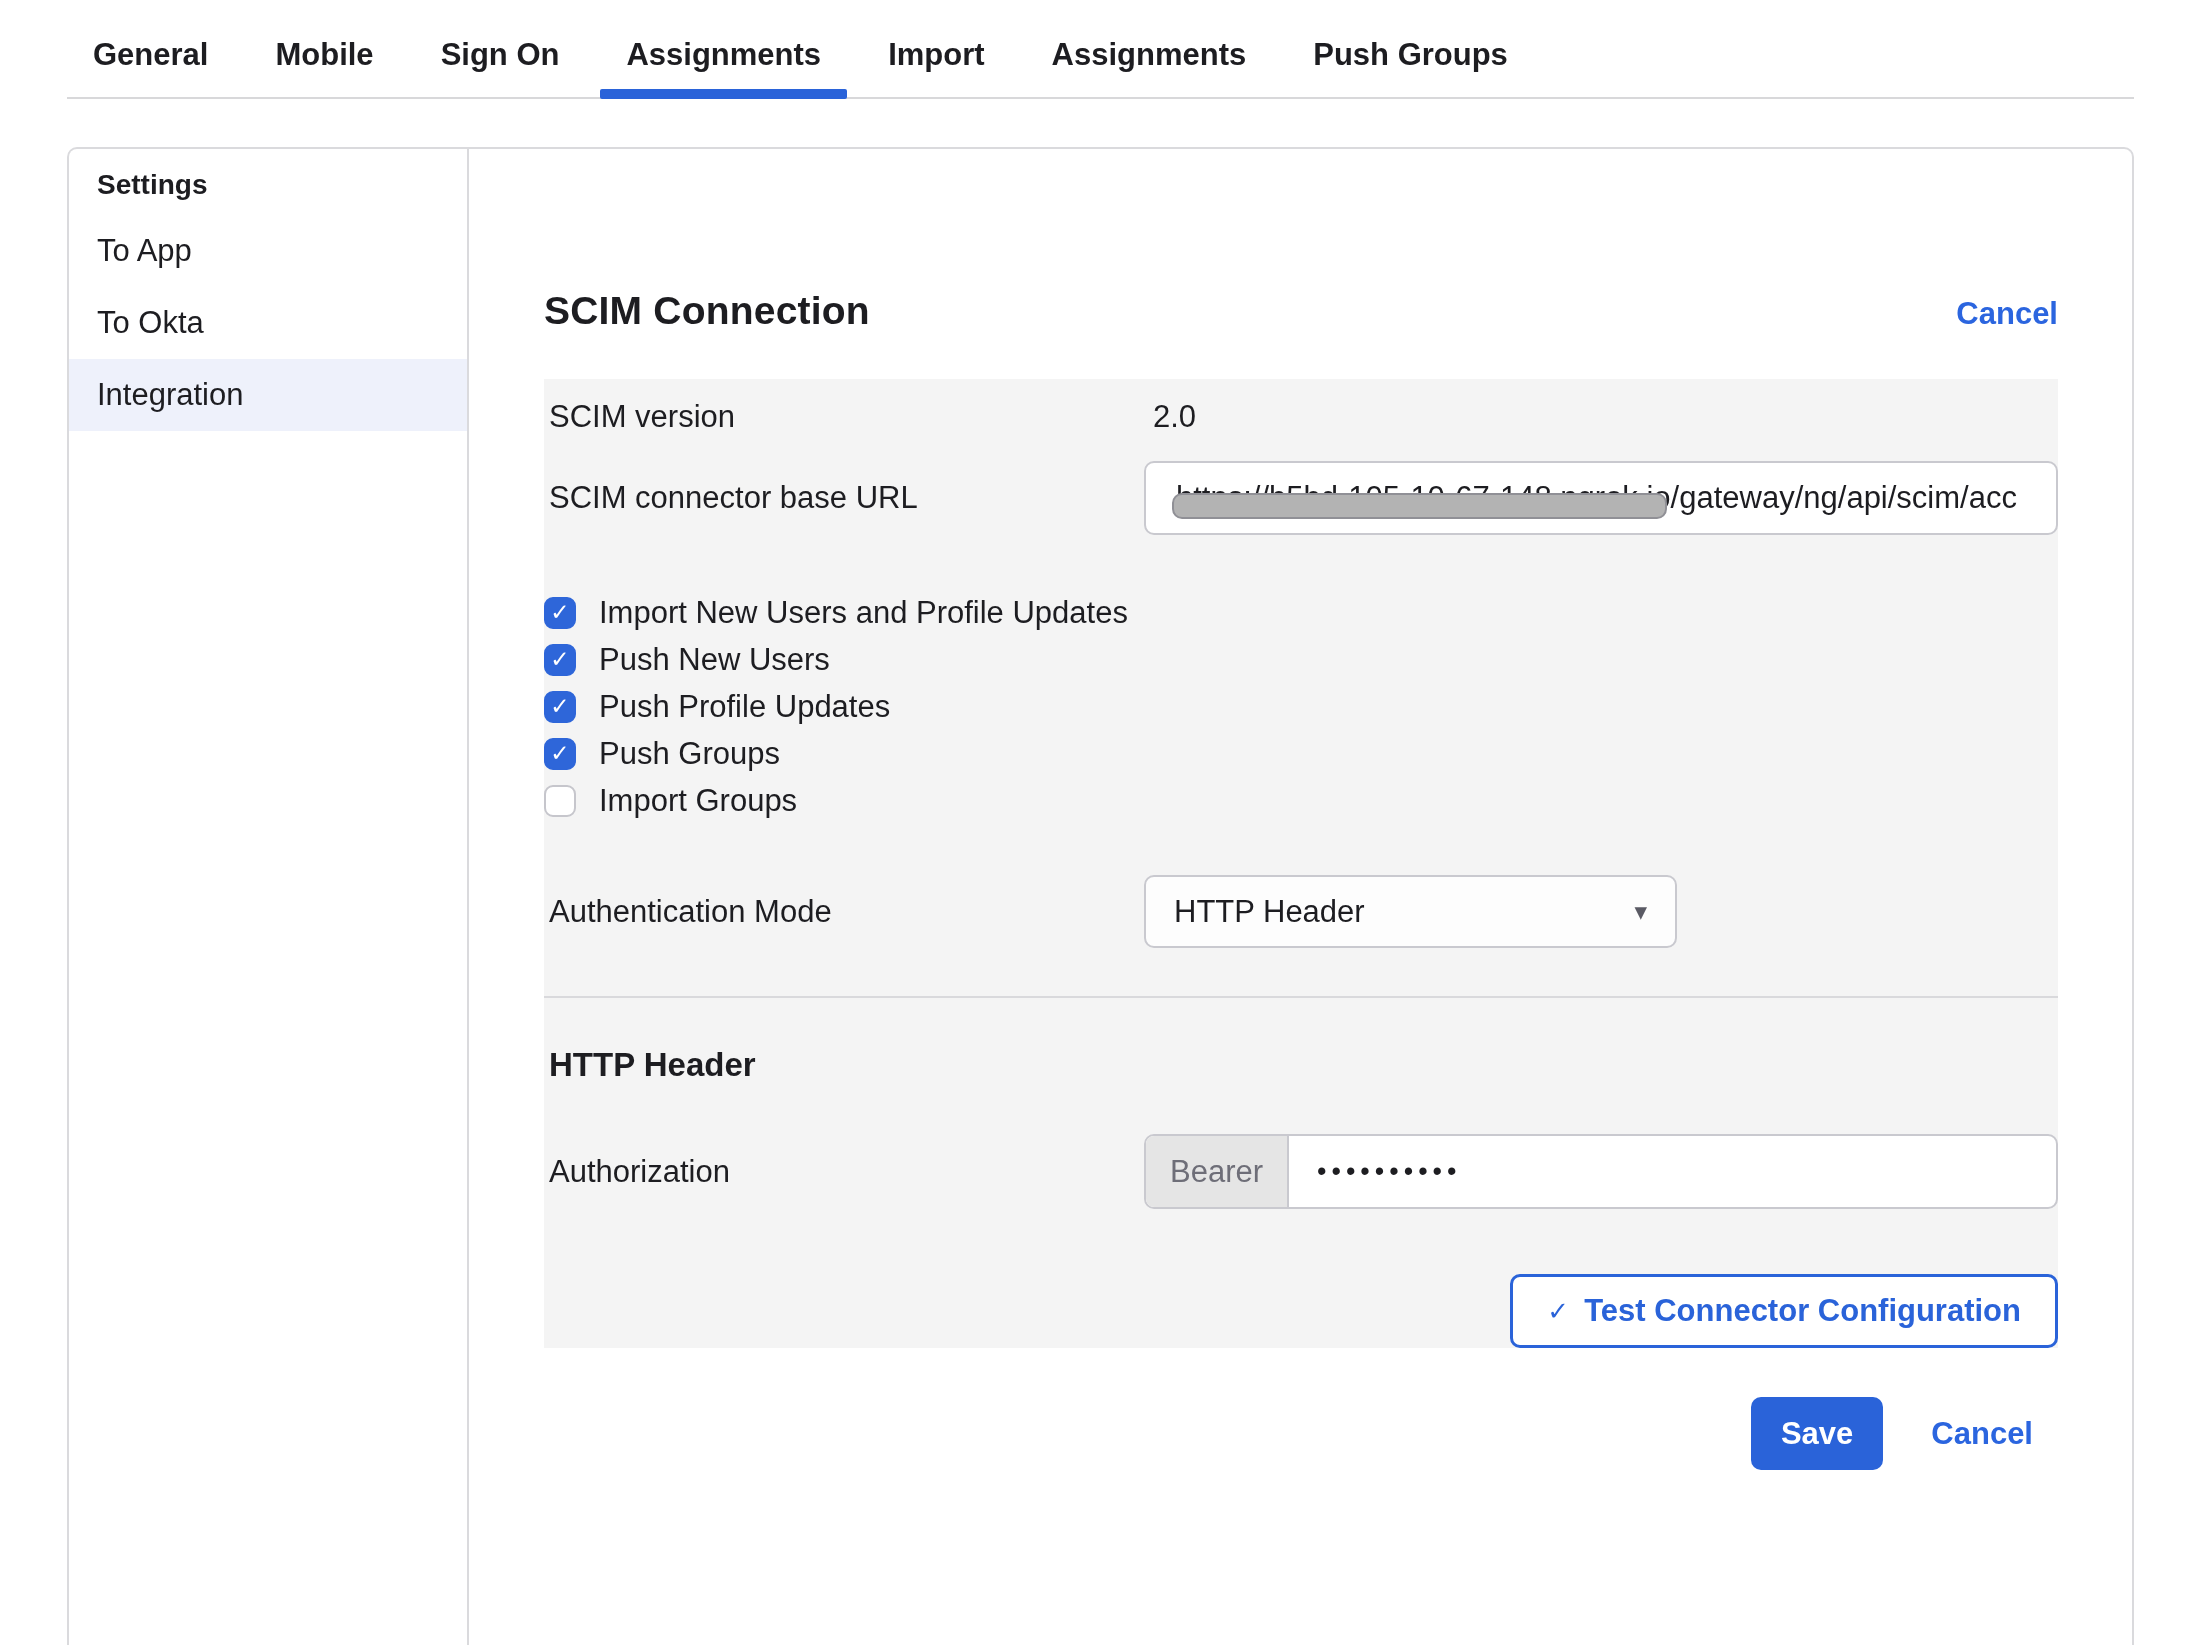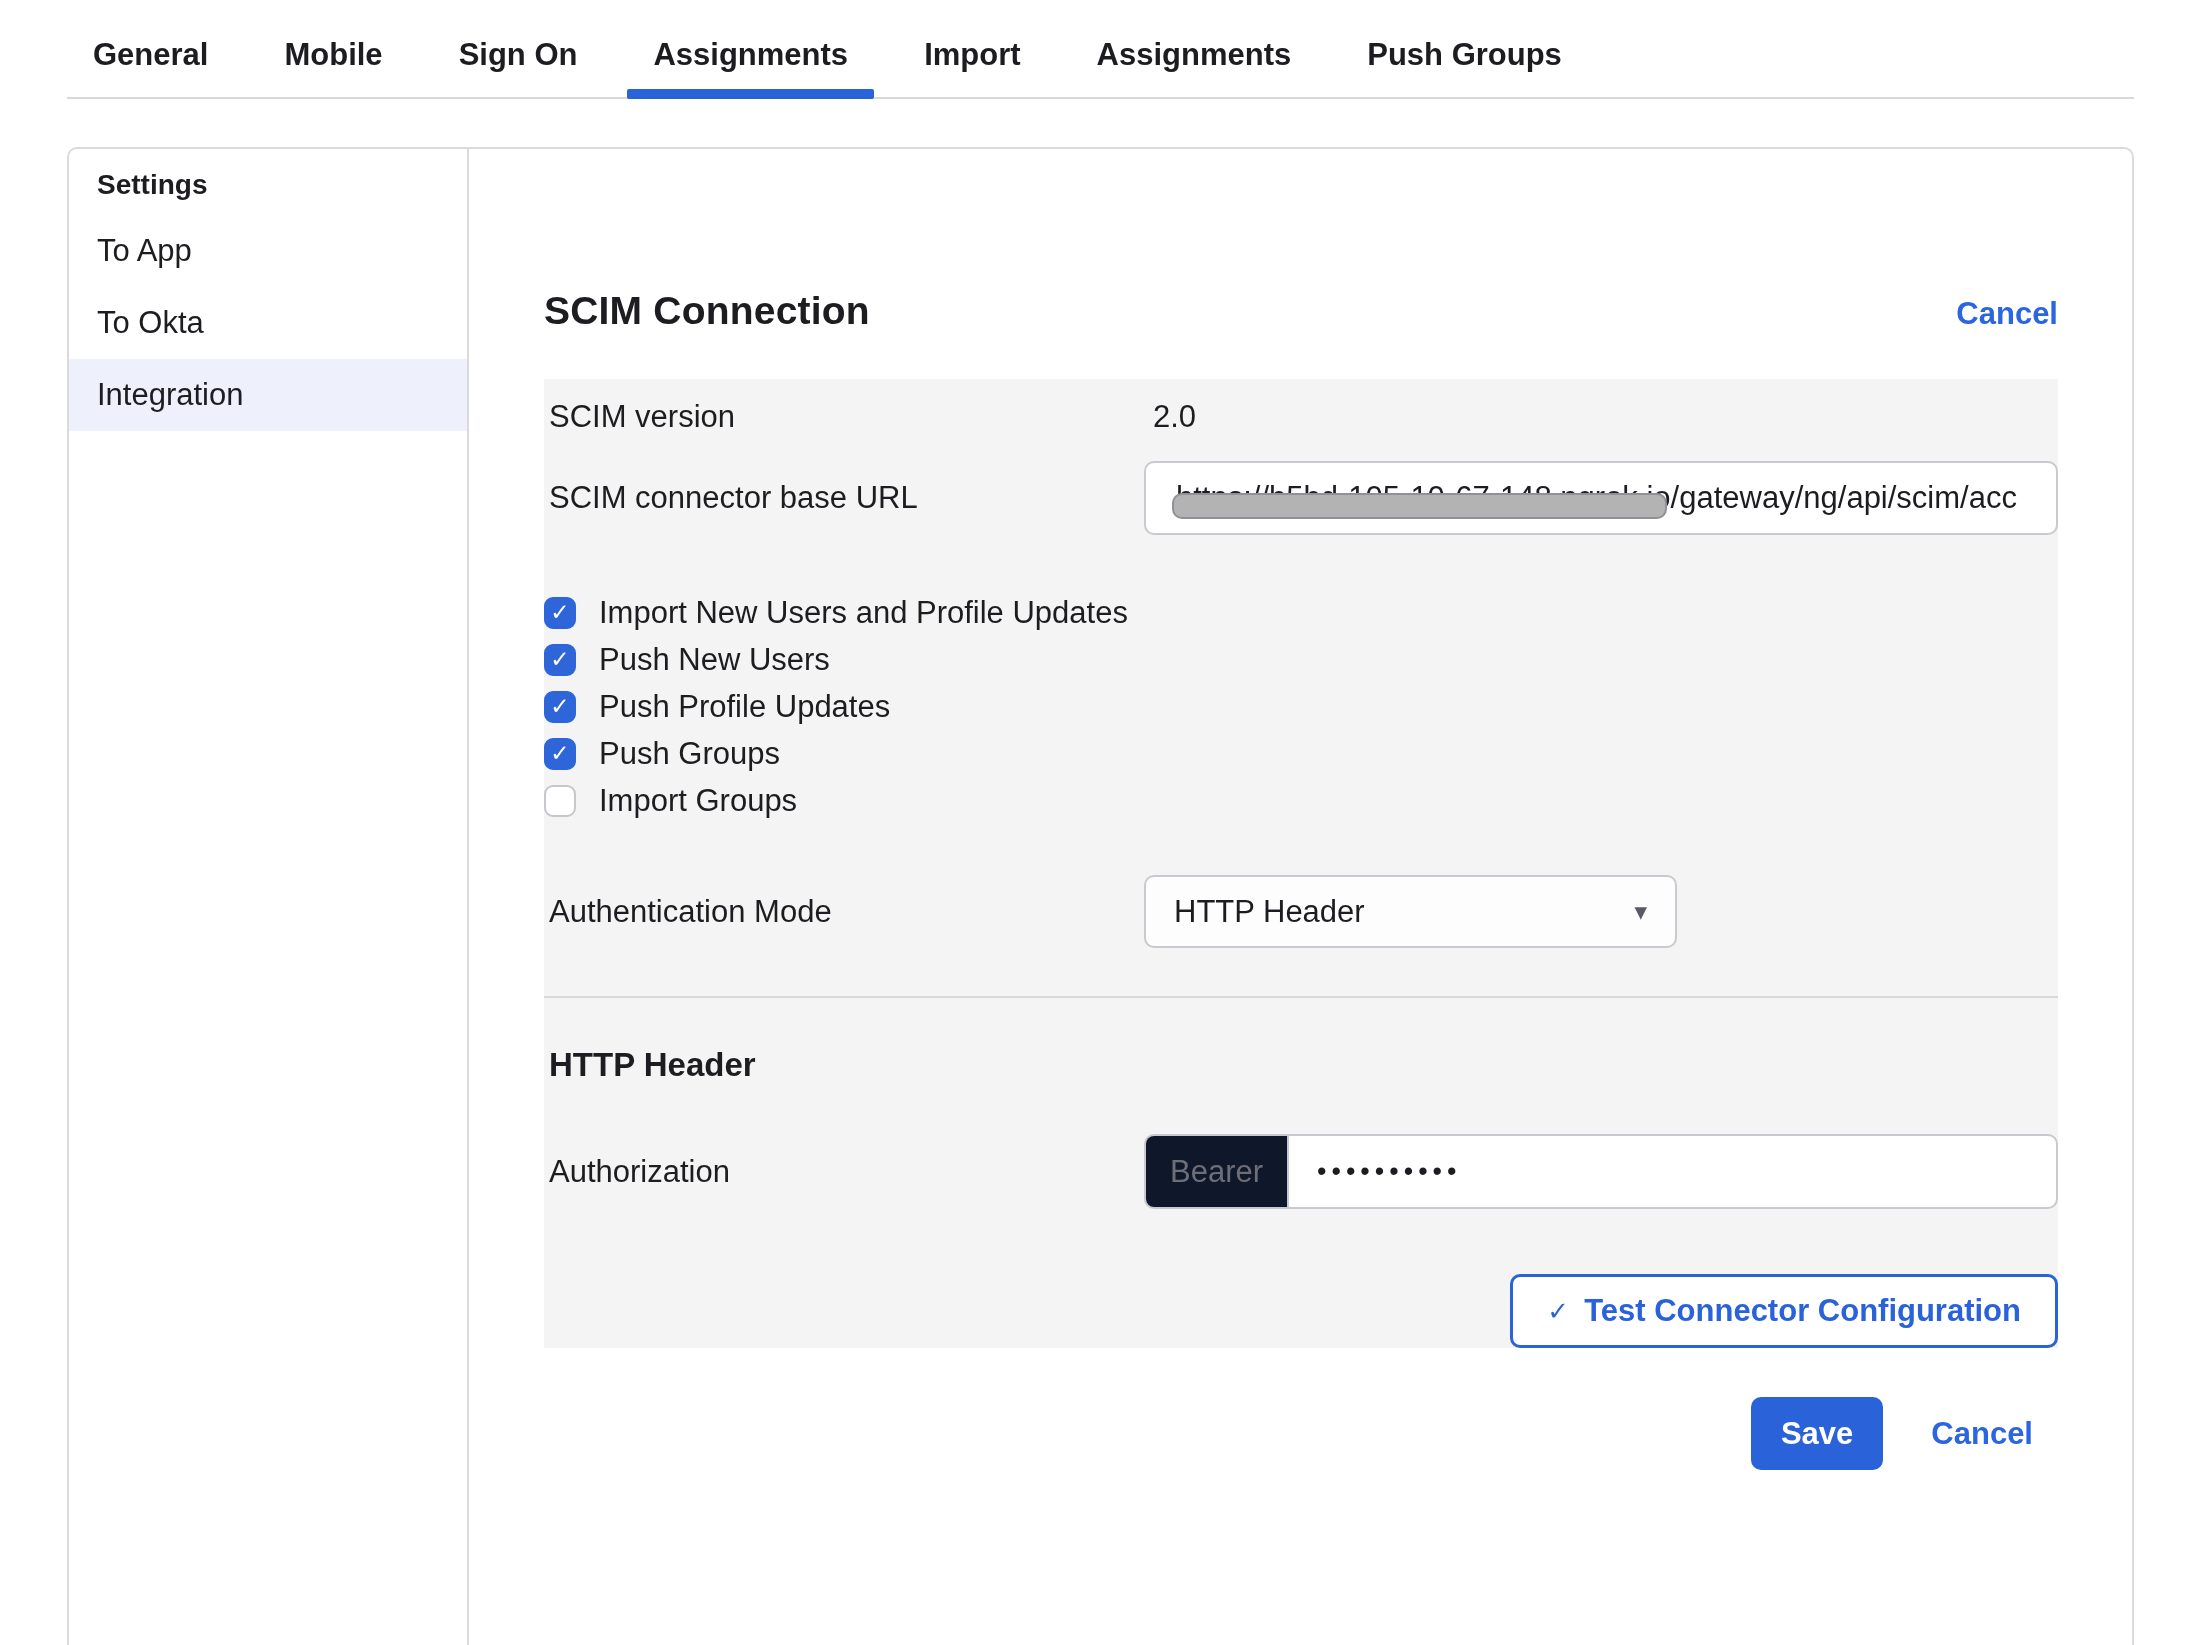--- a/index.html
+++ b/index.html
@@ -2,21 +2,21 @@
 <html><head>
 <meta charset="utf-8">
 <style>
   * { box-sizing: border-box; margin: 0; padding: 0; }
   html, body { width: 2201px; height: 1645px; overflow: hidden; background: #ffffff; }
   body { font-family: "Liberation Sans", "DejaVu Sans", sans-serif; color: #1d1d21; }
 
   .page { padding: 0 67px; }
 
   
-  .tabbar { display: flex; gap: 24px; border-bottom: 2px solid #d8d8da; }
+  .tabbar { display: flex; gap: 15px; border-bottom: 2px solid #d8d8da; }
   .tab {
     padding: 37px 26px 24px;
     font-size: 31px; font-weight: 600; color: #1d1d21;
     white-space: nowrap; cursor: pointer; position: relative;
   }
   .tab.active::after {
     content: ""; position: absolute; left: 0; right: 0; bottom: -2px;
     height: 10px; background: #2a63d9; border-radius: 2px;
   }
 
@@ -99,21 +99,21 @@
   .panel-divider { margin-top: 48px; border-top: 2px solid #d9d9dc; }
   .section-heading { margin-top: 48px; padding-left: 5px; font-size: 33px; font-weight: 700; height: 40px; }
   .row-authz { margin-top: 48px; }
 
   .bearer-input {
     height: 75px; background: #ffffff;
     border: 2px solid #c9c9cf; border-radius: 10px;
     display: flex; align-items: stretch; overflow: hidden;
   }
   .bearer-seg {
-    width: 143px; flex: none; background: #0f172a;
+    width: 143px; flex: none; background: #e5e5e5;
     border-right: 2px solid #c9c9cf;
     display: flex; align-items: center; justify-content: center;
     font-size: 31px; color: #6e6e78;
   }
   .token-dots {
     display: flex; align-items: center; padding-left: 28px;
     font-size: 27px; letter-spacing: 5px; color: #1d1d21;
   }
 
   

